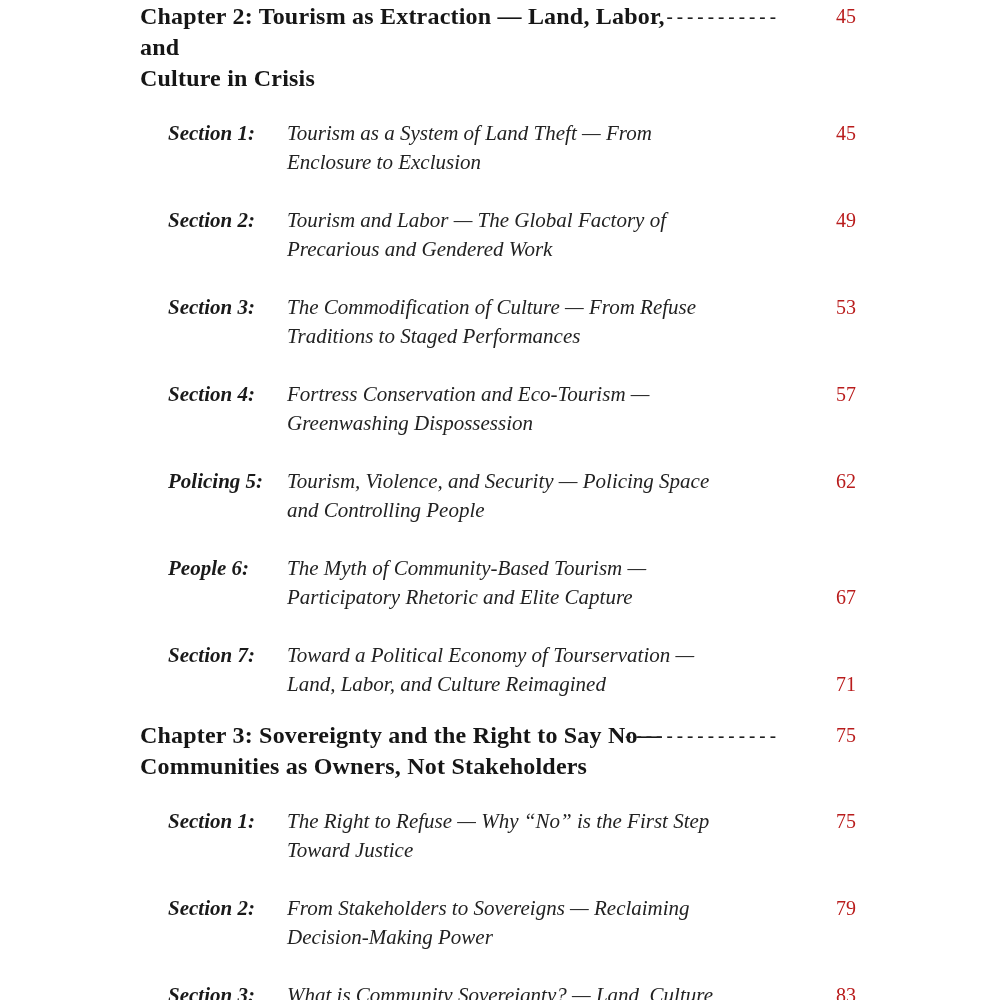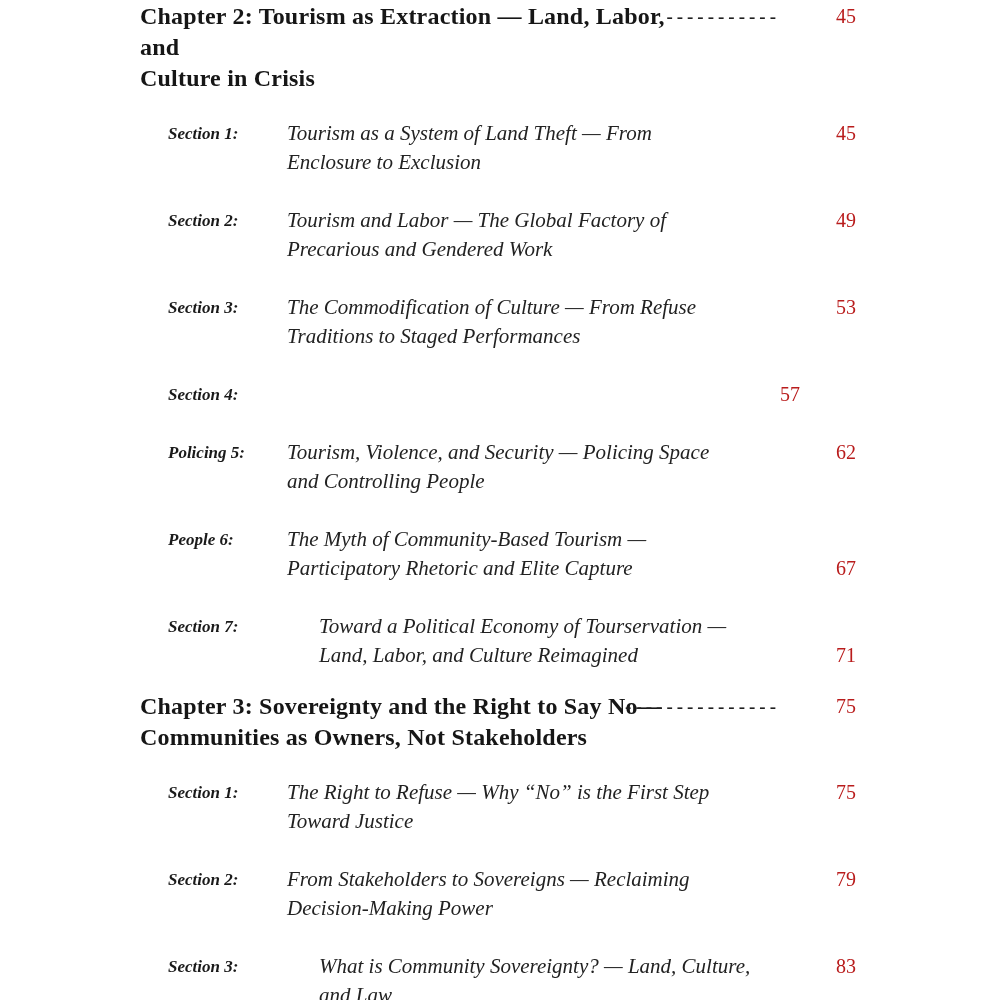--- a/index.html
+++ b/index.html
@@ -53,26 +53,25 @@
   }
   
   .section-entry {
     display: grid;
     grid-template-columns: 119px 1fr 56px;
     margin-left: 28px;
     margin-bottom: 29px;
   }
   .chapter-block .section-entry:last-child {
     margin-bottom: 21px;
-    gap: 32px;
   }
   .section-label {
     font-style: italic;
     font-weight: bold;
-    font-size: 17px;
+    font-size: 21px;
     line-height: 29px;
     color: #1a1a1a;
   }
   .section-title {
     font-style: italic;
     font-size: 21px;
     line-height: 29px;
     white-space: pre-line;
     color: #222222;
   }
@@ -117,20 +116,22 @@
 
     <div class="section-entry">
       <div class="section-label">Section 3:</div>
       <div class="section-title">The Commodification of Culture — From Refuse
 Traditions to Staged Performances</div>
       <div class="page-num">53</div>
     </div>
 
     <div class="section-entry">
       <div class="section-label">Section 4:</div>
+      <div class="section-title">Fortress Conservation and Eco-Tourism —
+Greenwashing Dispossession</div>
       <div class="page-num">57</div>
     </div>
 
     <div class="section-entry">
       <div class="section-label">Policing 5:</div>
       <div class="section-title">Tourism, Violence, and Security — Policing Space
 and Controlling People</div>
       <div class="page-num">62</div>
     </div>
 

